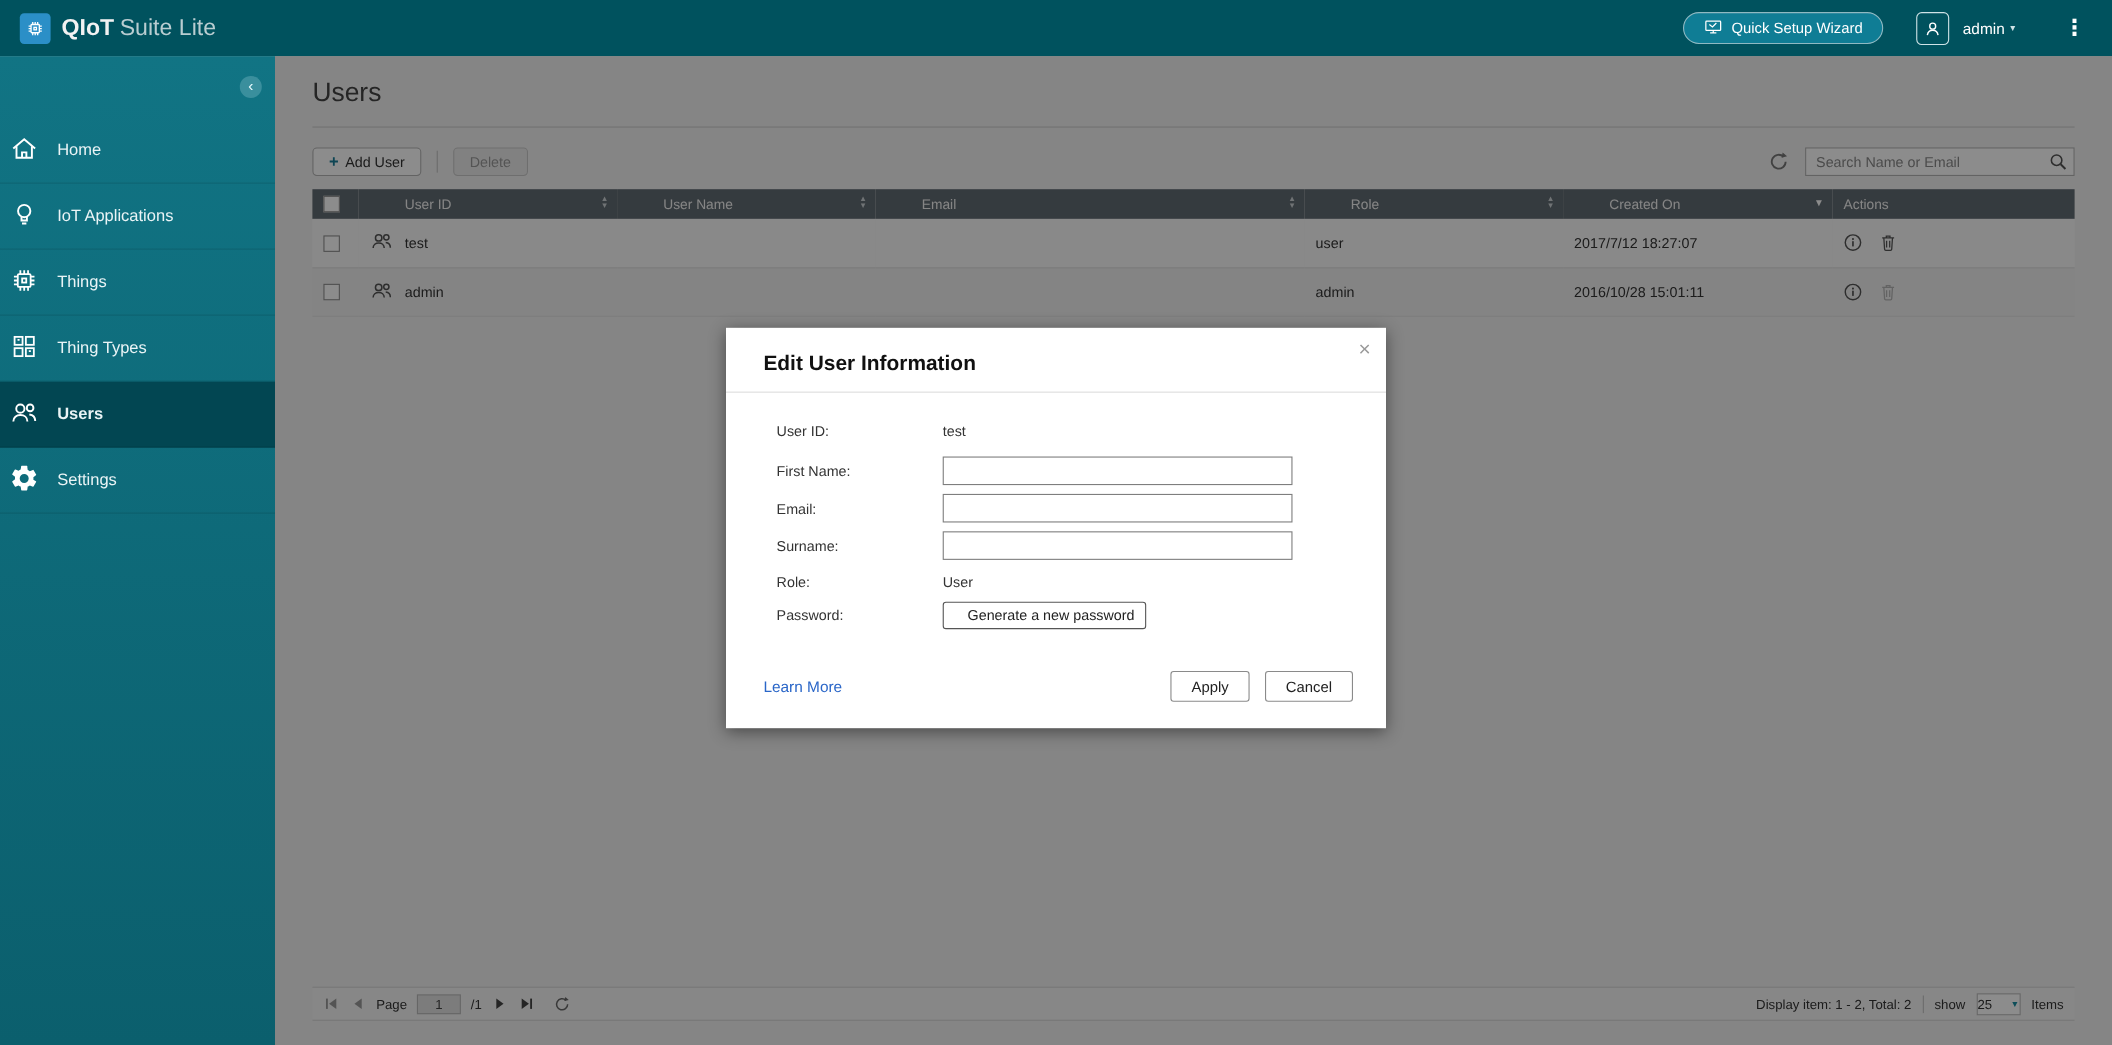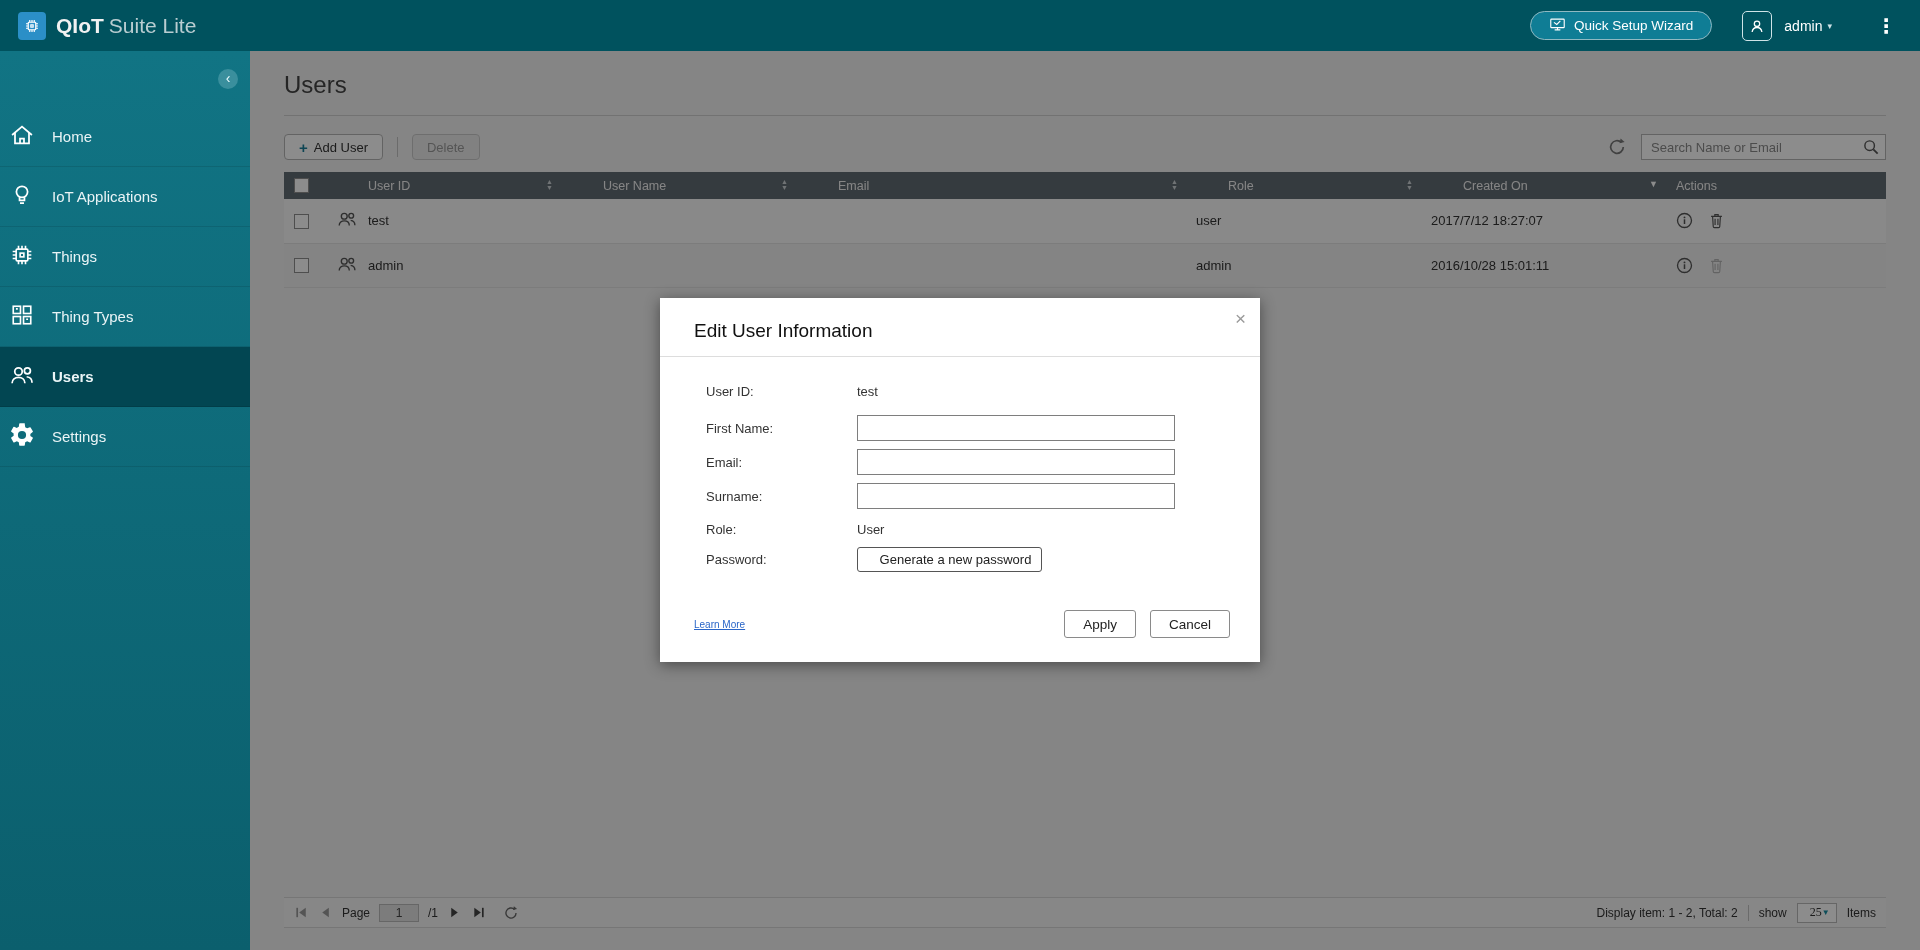--- a/index.html
+++ b/index.html
@@ -68,38 +68,38 @@
   .trash-disabled { color:#b5b5b5 !important; }
 
   
   .pagebar { position:absolute; left:34px; right:34px; bottom:22px; height:31px; background:#f6f6f6;
     border-top:1px solid #d8d8d8; border-bottom:1px solid #d8d8d8; display:flex; align-items:center; padding:0 10px; font-size:12px; }
   .pagebar .nav { display:flex; align-items:center; gap:9px; }
   .page-input { width:40px; height:18px; background:#e2e2e2; border:1px solid #bbb; text-align:center; font-size:12px; color:#444; }
   .pagebar-right { margin-left:auto; display:flex; align-items:center; gap:10px; }
   .vdiv { width:1px; height:16px; background:#c4c4c4; }
   .size-select { width:40px; height:20px; border:1px solid #bbb; background:#fff; display:inline-flex;
-    align-items:center; justify-content:space-between; padding:0 12px; cursor:pointer;font-family:Liberation Serif, serif; }
+    align-items:center; justify-content:space-between; padding:0 0; cursor:pointer; }
   .size-caret { color:#1a8fa3; font-size:8px; }
 
   
   .overlay { position:absolute; left:0; top:0; width:100%; height:100%; background:rgba(0,0,0,0.45); z-index:40; }
   .modal { position:absolute; left:410px; top:247px; width:600px; min-height:356px; background:#fff;
     box-shadow:0 3px 14px rgba(0,0,0,0.45); z-index:50; }
   .modal-head { position:relative; padding:22px 28px 14px 34px; border-bottom:1px solid #ddd; }
-  .modal-title { font-size:19px; font-weight:normal; color:#111; }
+  .modal-title { font-size:19px; font-weight:bold; color:#111; }
   .modal-close { position:absolute; top:10px; right:14px; font-size:19px; color:#9a9a9a; cursor:pointer; }
   .modal-body { padding:22px 40px 0 46px; }
   .form-row { display:flex; align-items:center; margin-bottom:8px; min-height:24px; }
   .form-label { width:151px; font-size:13px; color:#333; }
   .form-static { font-size:13px; color:#333; }
   .text-input { width:318px; height:26px; border:1px solid #7e7e7e; padding:0 7px; font-size:13px; }
   .gen-btn { width:185px; height:25px; background:#fff; border:1px solid #555; border-radius:3px; font-size:13px; color:#222; cursor:pointer;padding-left:12px; }
   .modal-footer { display:flex; align-items:center; padding:30px 30px 24px 34px; }
-  .learn-link { color:#2a66c8; text-decoration:underline; font-size:10px; cursor:pointer; }
+  .learn-link { color:#2a66c8; font-size:14px; cursor:pointer; }
   .footer-btns { margin-left:auto; display:flex; gap:14px; }
   .dlg-btn { background:#fff; border:1px solid #8a8a8a; border-radius:3px; height:28px; padding:0 18px; font-size:13.5px; color:#222; cursor:pointer; }
 </style>
 </head>
 <body>
 
 <div class="topbar">
   <span class="logo-badge">
     <svg width="18" height="18" viewBox="0 0 24 24" fill="none" stroke="#fff" stroke-width="1.6">
       <rect x="7" y="7" width="10" height="10" rx="1"></rect>

